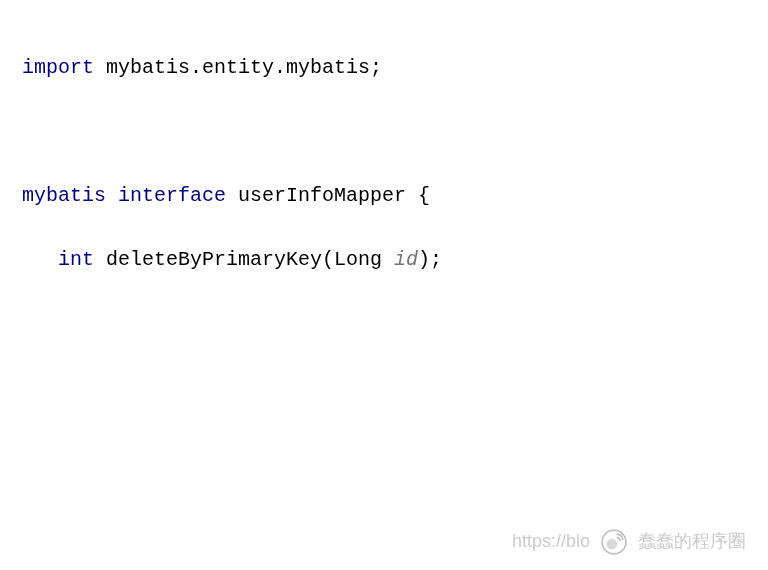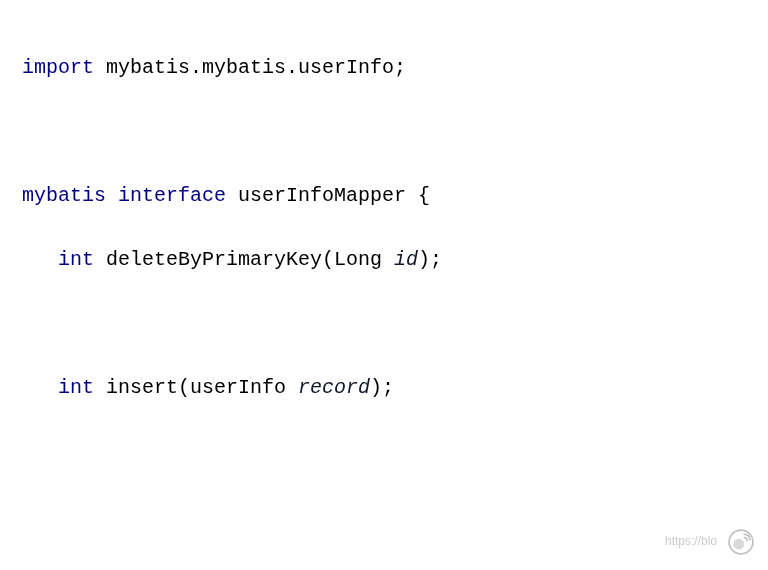--- a/index.html
+++ b/index.html
@@ -12,55 +12,54 @@
     font-size: 20px;
     line-height: 1.6;
     overflow: hidden;
     position: relative;
   }
   .code-area {
     padding: 20px 22px;
     white-space: pre;
   }
   .kw { color: #000080; font-weight: normal; margin-top: 13px; }
-  .param { color: #0f172a; font-style: italic; }
+  .param { color: #737373; font-style: italic; }
   .plain { color: #000000; }
   .indent { display: inline-block; width: 3ch; }
   .line { display: block; }
   .watermark {
     position: absolute;
-    right: 13px;
+    right: 22px;
     bottom: 14px;
     font-family: sans-serif;
-    font-size: 12px;
+    font-size: 18px;
     color: rgba(140,140,140,0.45);
     display: flex;
     align-items: center;
     gap: 10px;
   }
   .wm-icon {
     display: inline-flex;
     width: 28px;
     height: 28px;
     border-radius: 50%;
     justify-content: center;
     align-items: center;
     color: rgba(140,140,140,0.55);
   }
 </style>
 </head>
 <body>
 
 <div class="code-area">
-<span class="line"><span class="kw">import</span><span class="plain"> </span><span class="plain">mybatis.mybatis.userInfo</span><span class="plain">;</span></span>
+<span class="line"><span class="kw">import</span><span class="plain"> </span><span class="plain">mybatis.entity.mybatis</span><span class="plain">;</span></span>
 <span class="line"> </span>
 <span class="line"><span class="kw">mybatis</span><span class="plain"> </span><span class="kw">interface</span><span class="plain"> userInfoMapper </span><span class="plain">{</span></span>
 <span class="line"><span class="indent"></span><span class="kw">int</span><span class="plain"> deleteByPrimaryKey(</span><span class="plain">Long</span><span class="plain"> </span><span class="param">id</span><span class="plain">);</span></span>
 <span class="line"> </span>
-<span class="line"><span class="indent"></span><span class="kw">int</span><span class="plain"> insert(</span><span class="plain">userInfo</span><span class="plain"> </span><span class="param">record</span><span class="plain">);</span></span>
 <span class="line"> </span>
 <span class="line"> </span>
 
 
 
 
 
 
 
 
@@ -69,13 +68,14 @@
 <div class="watermark">
   <span>https://blo</span>
   <span class="wm-icon">
     <svg viewBox="0 0 24 24" width="26" height="26" fill="currentColor">
         <circle cx="12" cy="12" r="11" fill="none" stroke="currentColor" stroke-width="1.5"></circle>
         <circle cx="10" cy="14" r="5" fill="currentColor" opacity="0.6"></circle>
         <path d="M15 5c3 0 5 2 5 5" fill="none" stroke="currentColor" stroke-width="1.5" stroke-linecap="round"></path>
         <path d="M15 8c1.5 0 2.5 1 2.5 2.5" fill="none" stroke="currentColor" stroke-width="1.5" stroke-linecap="round"></path>
       </svg>
   </span>
+  <span>蠢蠢的程序圈</span>
 </div>
 
 </body></html>

